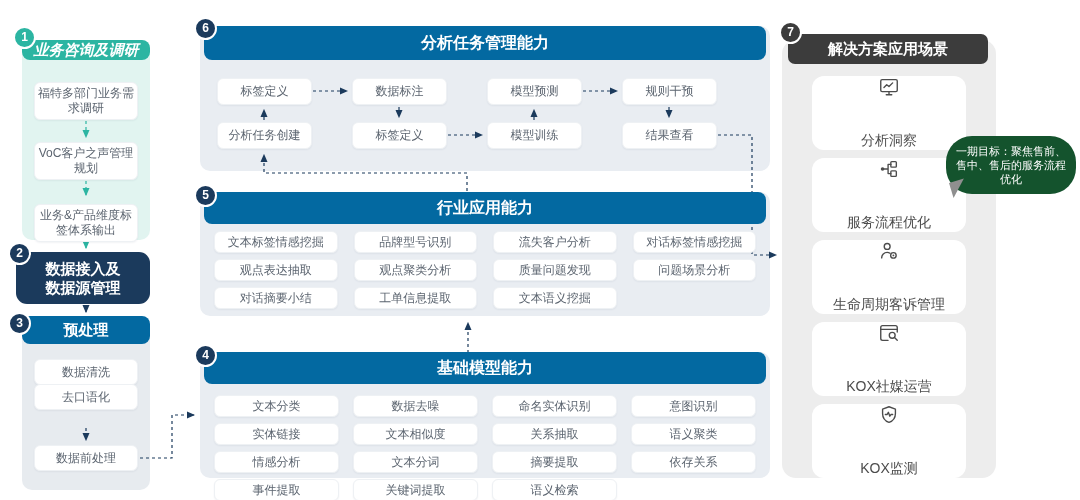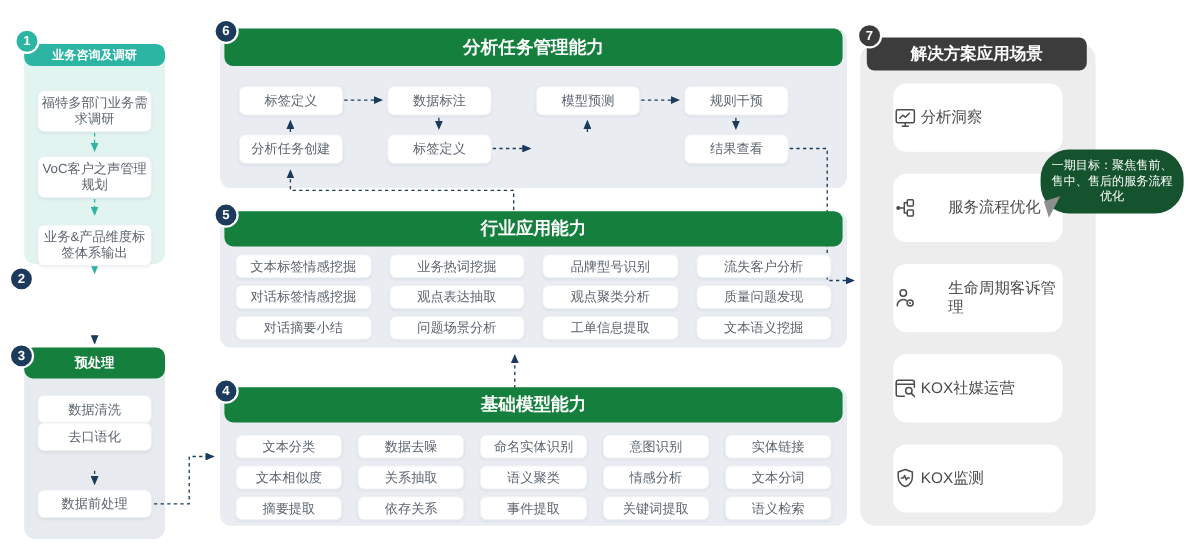--- a/index.html
+++ b/index.html
@@ -15,66 +15,66 @@
   }
   .badge.teal{background:#2cb5a2;}
   .badge.navy{background:#1b3a5c;}
   .badge.dark{background:#3c3c3c;}
   .sec-container{position:absolute;border-radius:10px;z-index:1;}
   .sec-header{
     position:absolute;z-index:3;border-radius:8px;color:#fff;font-weight:bold;
     display:flex;align-items:center;justify-content:center;text-align:center;
   }
   .sec-header.teal{background:#2cb5a2;}
-  .sec-header.navy{background:#15803d;text-align:right;}
+  .sec-header.navy{background:#0369a1;text-align:right;}
   .sec-header.dark{background:#3c3c3c;}
   .box{
     background:#fff;border:1px solid #eef1f4;border-radius:6px;box-sizing:border-box;
     color:#5c6570;font-size:12px;text-align:center;z-index:3;
     display:flex;align-items:center;justify-content:center;
     box-shadow:0 1px 2px rgba(30,50,80,0.06);
   }
   .abs{position:absolute;}
   
   .s1-container{left:22px;top:40px;width:128px;height:200px;background:#e1f4f0;}
-  .s1-header{left:22px;top:40px;width:128px;height:20px;font-size:11px;}
+  .s1-header{left:22px;top:40px;width:128px;height:20px;font-size:15px;font-style:italic;}
   .s1-item{left:34px;width:104px;height:38px;line-height:15px;padding:2px;}
   .s2-box{
     position:absolute;left:16px;top:252px;width:134px;height:52px;background:#1b3a5c;
     border-radius:11px;color:#fff;font-weight:bold;font-size:15px;line-height:19px;
     display:flex;align-items:center;justify-content:center;text-align:center;
     white-space:pre-line;z-index:3;
   }
   .s3-container{left:22px;top:316px;width:128px;height:174px;background:#e7ebef;}
-  .s3-header{left:22px;top:316px;width:128px;height:28px;font-size:12px;}
+  .s3-header{left:22px;top:316px;width:128px;height:28px;font-size:15px;}
   .s3-item{left:34px;width:104px;height:26px;}
   
   .s6-container{left:200px;top:26px;width:570px;height:145px;background:#e9edf2;}
   .s6-header{left:204px;top:26px;width:562px;height:34px;font-size:16px;}
   .s6-item{position:absolute;width:95px;height:27px;}
   .s5-container{left:200px;top:192px;width:570px;height:124px;background:#e9edf2;}
   .s5-header{left:204px;top:192px;width:562px;height:32px;font-size:16px;}
   .s5-grid{
     position:absolute;left:214px;top:231px;width:542px;display:grid;
     grid-template-columns:repeat(4,1fr);gap:6px 16px;z-index:3;
   }
   .s5-grid .box{height:22px;}
   .s4-container{left:200px;top:352px;width:570px;height:126px;background:#e9edf2;}
   .s4-header{left:204px;top:352px;width:562px;height:32px;font-size:16px;}
   .s4-grid{
     position:absolute;left:214px;top:395px;width:542px;display:grid;
-    grid-template-columns:repeat(5,1fr);gap:6px 14px;z-index:3;
+    grid-template-columns:repeat(4,1fr);gap:6px 14px;z-index:3;
   }
   .s4-grid .box{height:22px;}
   
   .s7-container{left:782px;top:40px;width:214px;height:438px;background:#ededed;border-radius:14px;}
   .s7-header{left:788px;top:34px;width:200px;height:30px;font-size:15px;border-radius:7px;}
   .s7-card{
-    position:absolute;left:812px;width:154px;height:62px;background:#fff;border-radius:12px;
-    z-index:3;display:flex;flex-direction:row;align-items:center;justify-content:flex-start;
+    position:absolute;left:812px;width:154px;height:74px;background:#fff;border-radius:12px;
+    z-index:3;display:flex;flex-direction:column;align-items:center;justify-content:space-between;
     color:#4c4c4c;font-size:14px;gap:3px;
   }
   .s7-card svg{display:block;}
   
   .bubble{
     position:absolute;left:946px;top:136px;width:130px;height:58px;background:#14532d;
     border-radius:26px;z-index:5;color:#fff;font-size:11px;line-height:14px;
     display:flex;align-items:center;justify-content:center;text-align:center;
     padding:20px 10px;box-sizing:border-box;
   }
@@ -121,54 +121,56 @@
     </g>
   </svg>
 
   <div class="sec-container abs s1-container"></div>
   <div class="sec-header abs teal s1-header">业务咨询及调研</div>
   <div class="badge teal" style="left:13px;top:26px;">1</div>
   <div class="box abs s1-item" style="top:82px;">福特多部门业务需求调研</div>
   <div class="box abs s1-item" style="top:142px;">VoC客户之声管理规划</div>
   <div class="box abs s1-item" style="top:204px;">业务&amp;产品维度标签体系输出</div>
 
+  <div class="s2-box">数据接入及
+数据源管理</div>
   <div class="badge navy" style="left:8px;top:242px;">2</div>
 
   <div class="sec-container abs s3-container"></div>
   <div class="sec-header abs navy s3-header">预处理</div>
   <div class="badge navy" style="left:8px;top:312px;">3</div>
   <div class="box abs s3-item" style="top:359px;">数据清洗</div>
   <div class="box abs s3-item" style="top:384px;">去口语化</div>
   <div class="box abs s3-item" style="top:445px;">数据前处理</div>
 
   <div class="sec-container abs s6-container"></div>
   <div class="sec-header abs navy s6-header">分析任务管理能力</div>
   <div class="badge navy" style="left:194px;top:17px;">6</div>
   <div class="box s6-item" style="left:217px;top:78px;">标签定义</div>
   <div class="box s6-item" style="left:352px;top:78px;">数据标注</div>
   <div class="box s6-item" style="left:487px;top:78px;">模型预测</div>
   <div class="box s6-item" style="left:622px;top:78px;">规则干预</div>
   <div class="box s6-item" style="left:217px;top:122px;">分析任务创建</div>
   <div class="box s6-item" style="left:352px;top:122px;">标签定义</div>
+  <div class="box s6-item" style="left:487px;top:122px;">模型训练</div>
   <div class="box s6-item" style="left:622px;top:122px;">结果查看</div>
 
   <div class="sec-container abs s5-container"></div>
   <div class="sec-header abs navy s5-header">行业应用能力</div>
   <div class="badge navy" style="left:194px;top:184px;">5</div>
   <div class="s5-grid">
     <div class="box">文本标签情感挖掘</div>
-    <div class="box">业务热词挖掘</div>
     <div class="box">品牌型号识别</div>
     <div class="box">流失客户分析</div>
     <div class="box">对话标签情感挖掘</div>
     <div class="box">观点表达抽取</div>
     <div class="box">观点聚类分析</div>
     <div class="box">质量问题发现</div>
+    <div class="box">问题场景分析</div>
     <div class="box">对话摘要小结</div>
-    <div class="box">问题场景分析</div>
     <div class="box">工单信息提取</div>
     <div class="box">文本语义挖掘</div>
   </div>
 
   <div class="sec-container abs s4-container"></div>
   <div class="sec-header abs navy s4-header">基础模型能力</div>
   <div class="badge navy" style="left:194px;top:344px;">4</div>
   <div class="s4-grid">
     <div class="box">文本分类</div>
     <div class="box">数据去噪</div>

